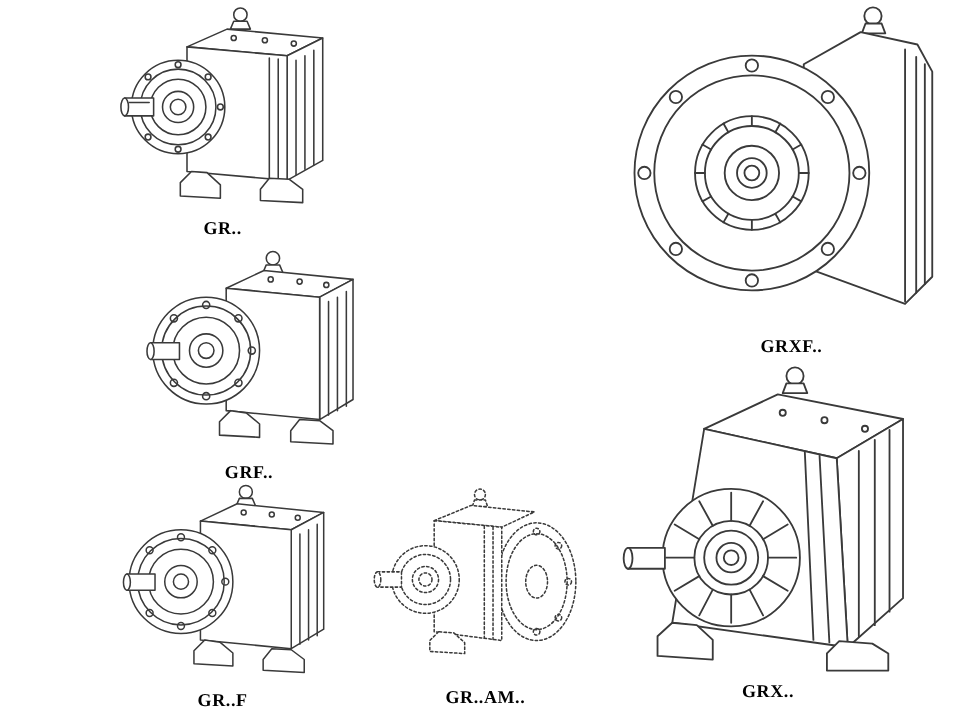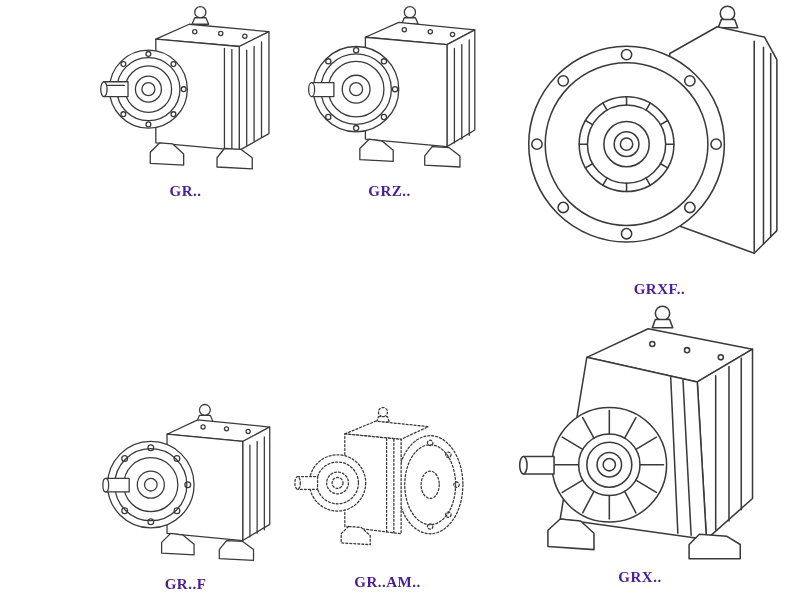--- a/index.html
+++ b/index.html
@@ -4,21 +4,21 @@
 <style>
   html,body{margin:0;padding:0;}
   body{
     width:800px;height:600px;background:#ffffff;position:relative;overflow:hidden;
     font-family:"Liberation Serif", serif;
   }
   .catalog{position:absolute;inset:0;}
   figure.cell{margin:0;position:absolute;display:flex;flex-direction:column;align-items:center;}
   .cell svg.draw{flex:1 1 auto;width:100%;height:calc(100% - 24px);color:#3a3a3a;}
   .cell figcaption.label{
-    height:22px;line-height:22px;font-weight:700;font-size:15px;color:#4c1d95;
+    height:22px;line-height:22px;font-weight:700;font-size:15px;color:#000000;
     letter-spacing:0.5px;text-align:center;white-space:nowrap;
   }
   svg.faded{color:#c4c4c4;stroke-dasharray:2.2 2.2;}
   .defs-hidden{position:absolute;width:0;height:0;overflow:hidden;}
 </style>
 </head>
 <body>
 
 <svg class="defs-hidden" aria-hidden="true">
   <defs>
@@ -198,50 +198,50 @@
 
 <div class="catalog">
 
   <figure class="cell" style="left:88px;top:2px;width:195px;height:200px">
     <svg class="draw">
         <use href="#g-foot" width="100%" height="100%"></use>
       </svg>
     <figcaption class="label">GR..</figcaption>
   </figure>
 
-  <figure class="cell" style="left:292px;top:2px;width:195px;height:200px">
-    <svg class="draw">
-        <use href="#g-footB" width="100%" height="100%"></use>
-      </svg>
-    <figcaption class="label">GRZ..</figcaption>
-  </figure>
 
   <figure class="cell" style="left:512px;top:0px;width:295px;height:300px">
     <svg class="draw">
         <use href="#g-front" width="100%" height="100%"></use>
       </svg>
     <figcaption class="label">GRXF..</figcaption>
   </figure>
 
+  <figure class="cell" style="left:100px;top:205px;width:215px;height:200px">
+    <svg class="draw">
+        <use href="#g-flange" width="100%" height="100%"></use>
+      </svg>
+    <figcaption class="label">GRF..</figcaption>
+  </figure>
 
 
   <figure class="cell" style="left:88px;top:400px;width:195px;height:195px">
     <svg class="draw">
         <use href="#g-flange" width="100%" height="100%"></use>
       </svg>
     <figcaption class="label">GR..F</figcaption>
   </figure>
 
   <figure class="cell" style="left:495px;top:298px;width:290px;height:290px">
     <svg class="draw">
         <use href="#g-big" width="100%" height="100%"></use>
       </svg>
     <figcaption class="label">GRX..</figcaption>
   </figure>
 
-  <figure class="cell" style="left:285px;top:403px;width:205px;height:190px">
+  <figure class="cell" style="left:302px;top:403px;width:205px;height:190px">
     <svg class="draw faded">
         <use href="#g-flright" width="100%" height="100%"></use>
       </svg>
     <figcaption class="label">GR..AM..</figcaption>
   </figure>
 
 </div>
 
 </body></html>

